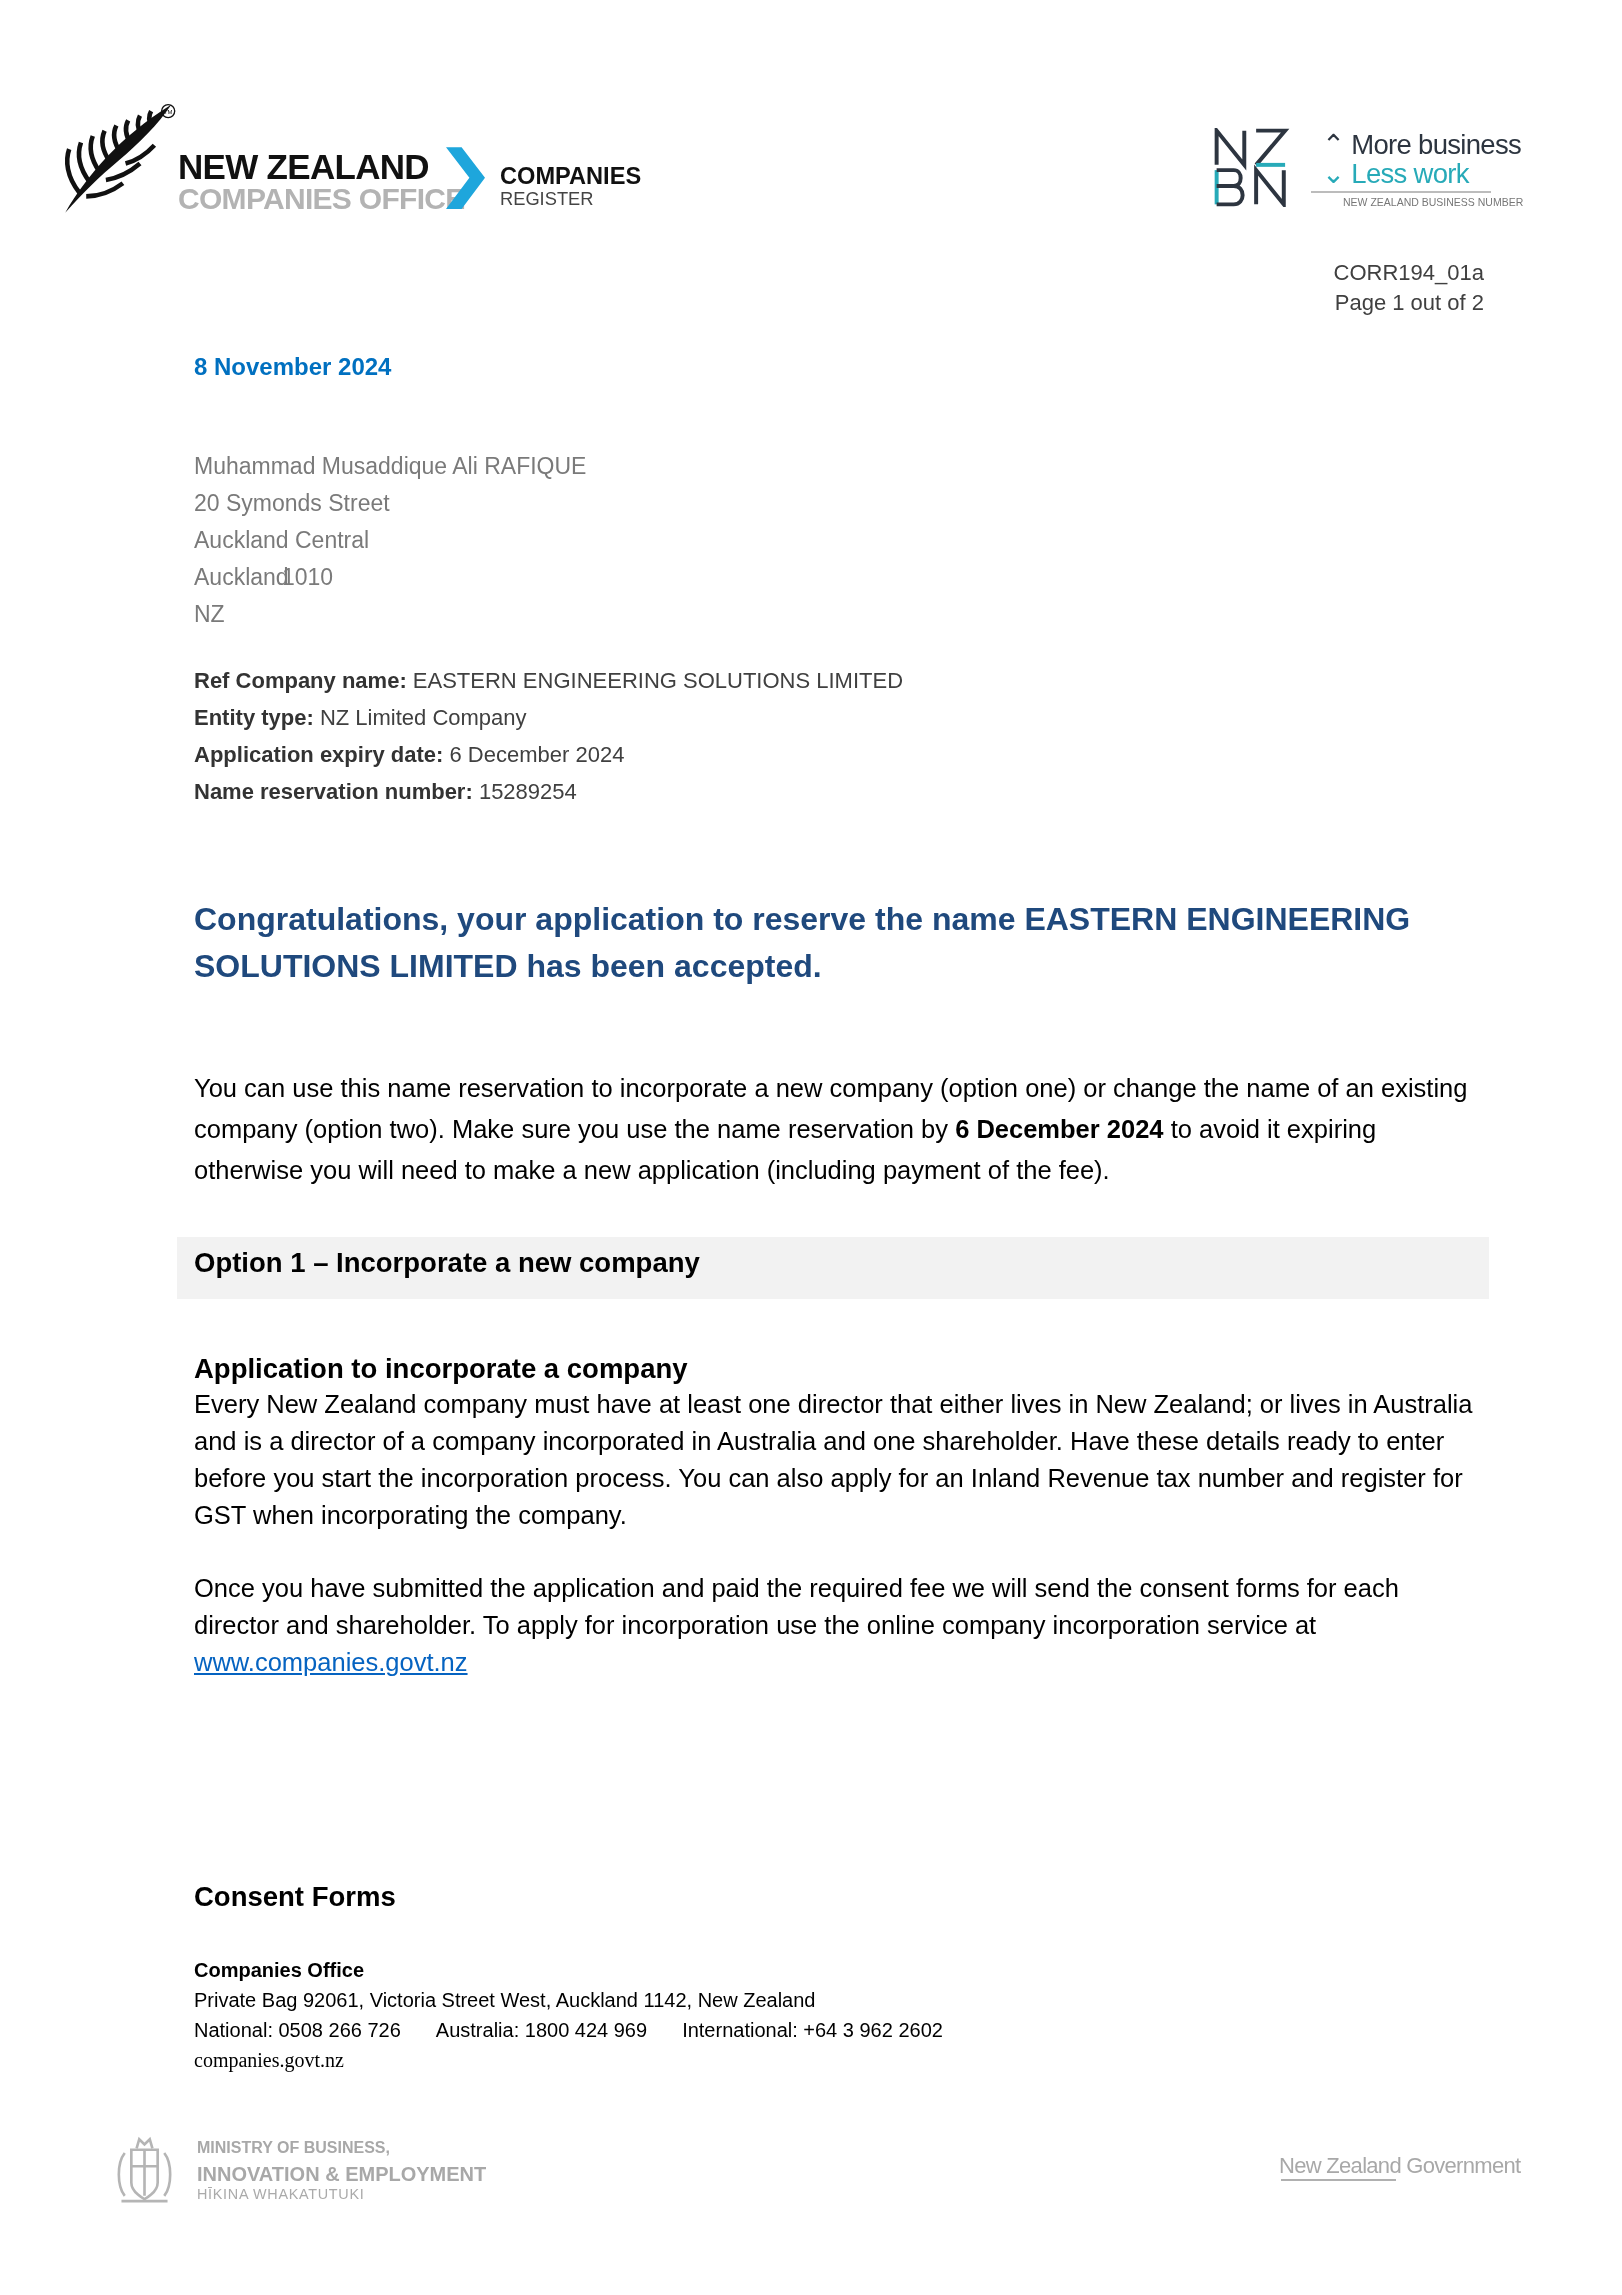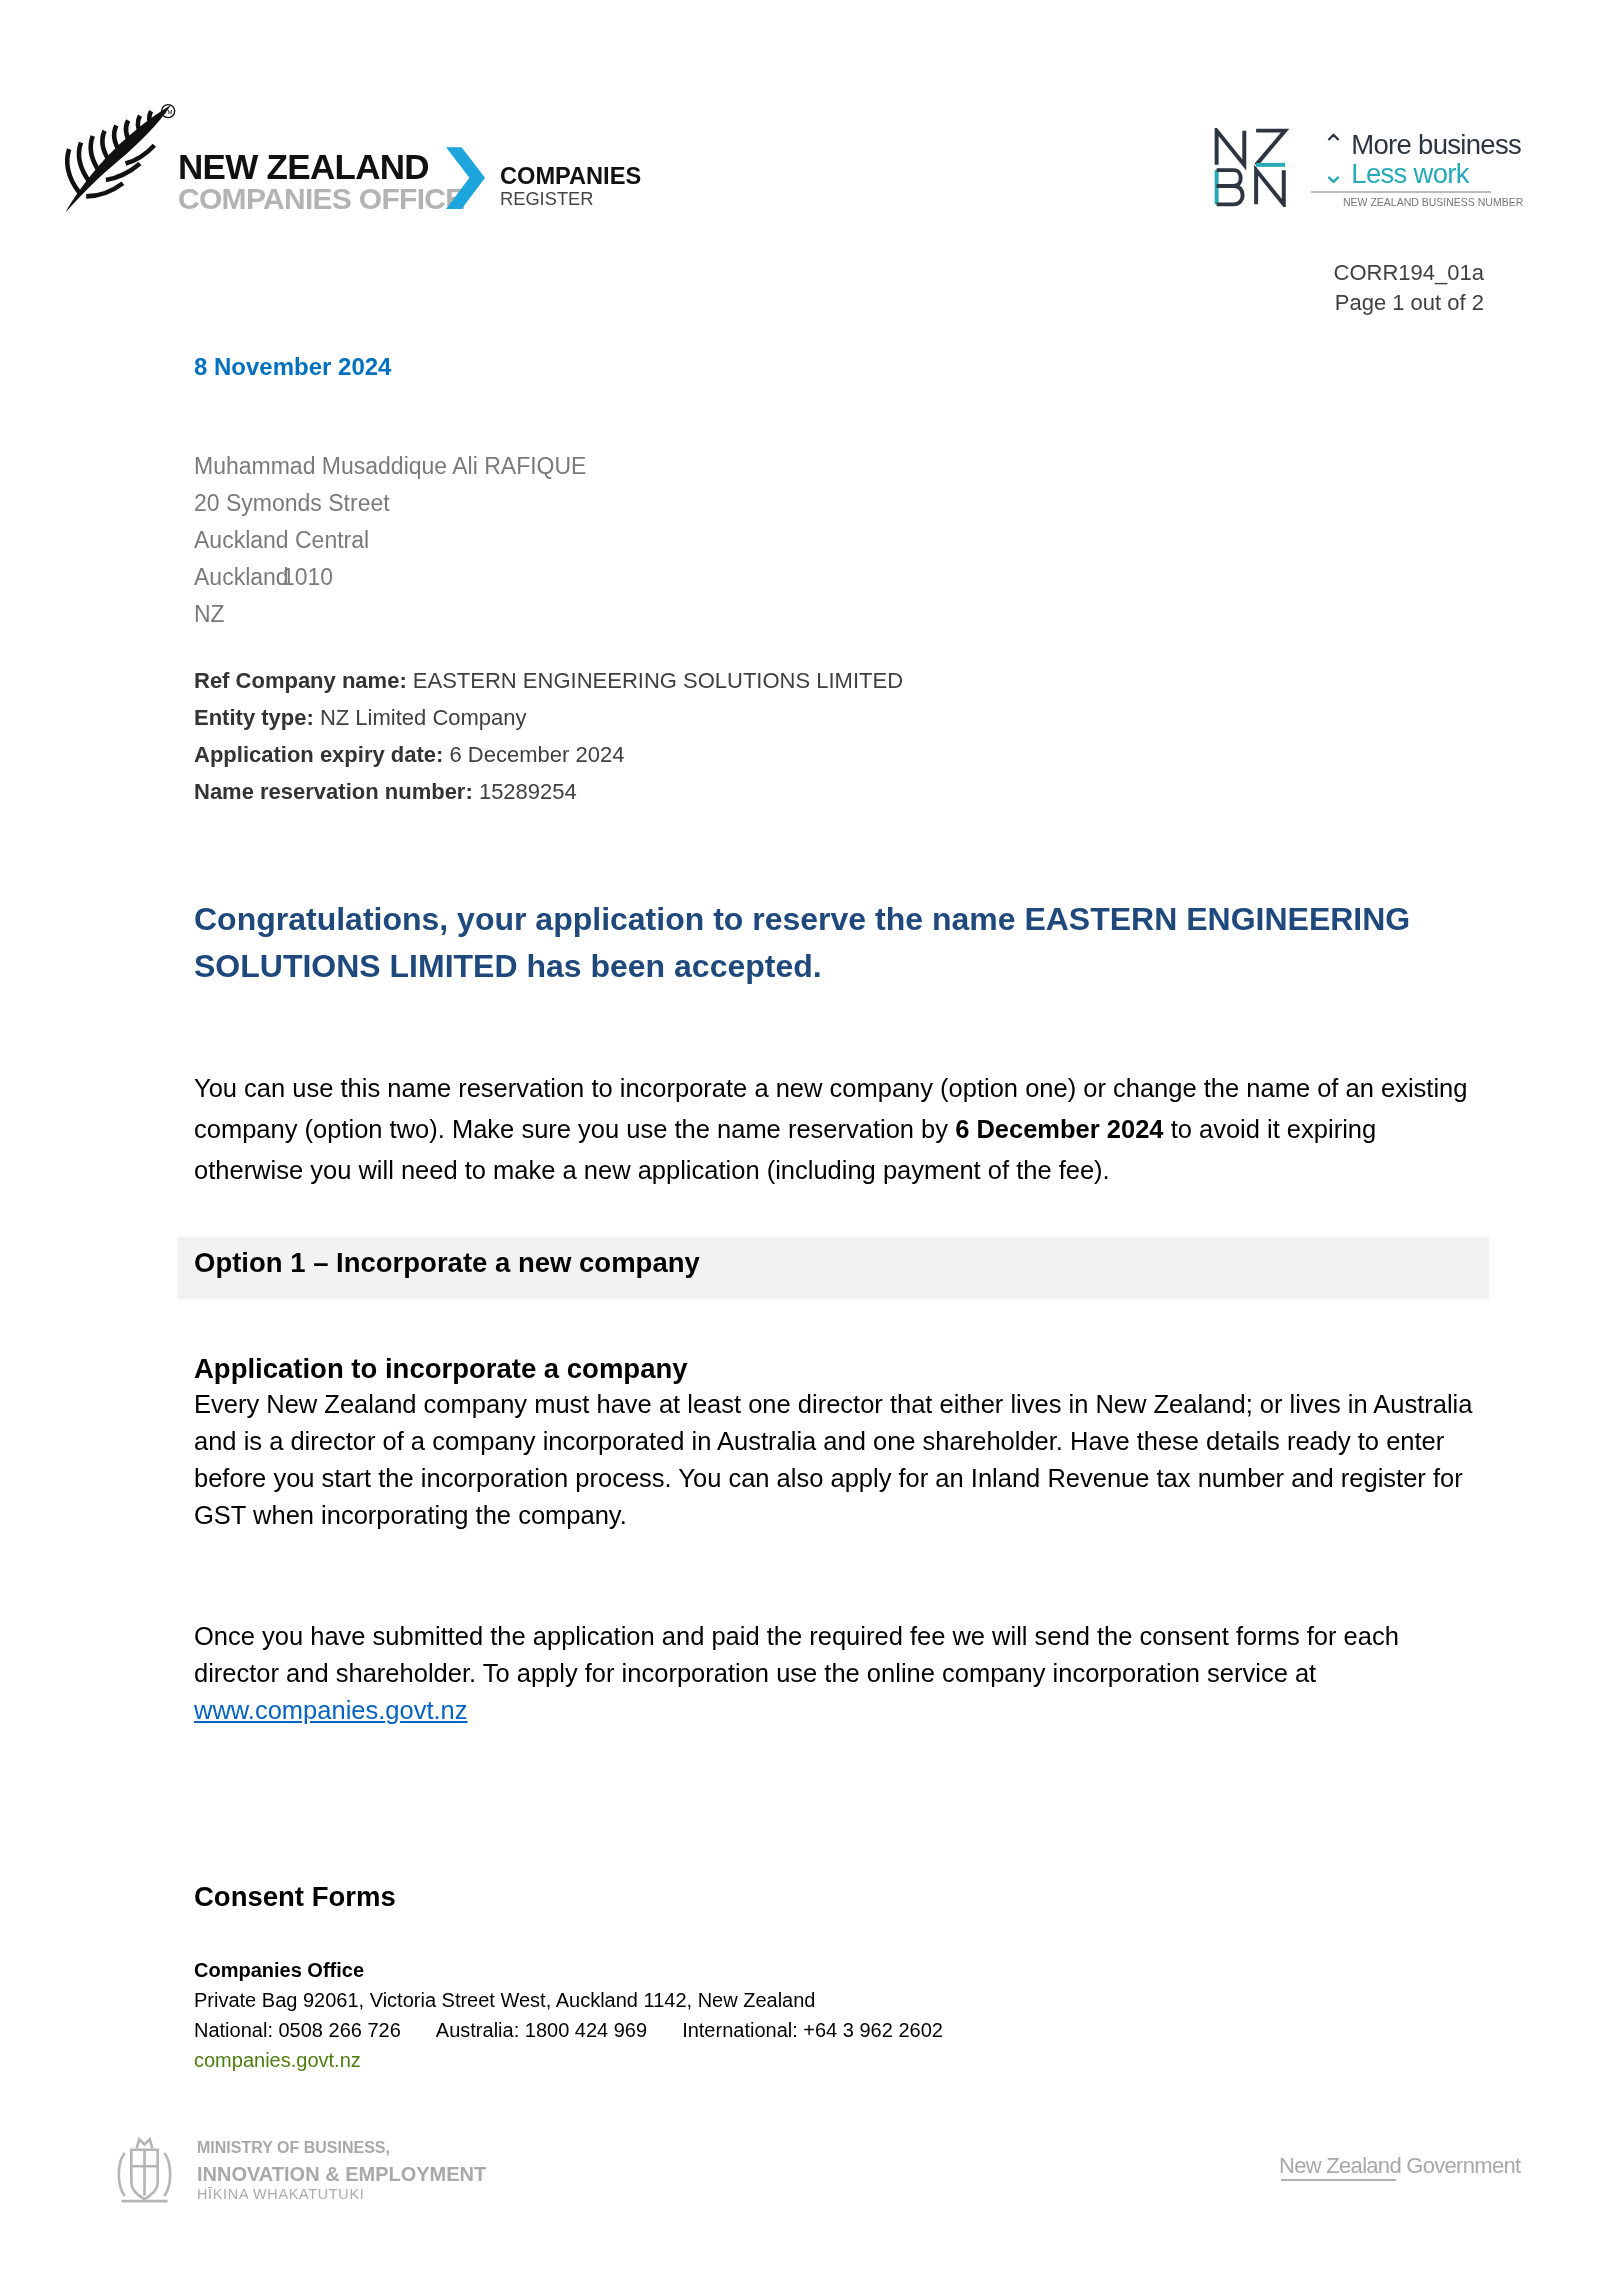--- a/index.html
+++ b/index.html
@@ -33,28 +33,28 @@
   .headline { left: 194px; top: 896px; width: 1283px; font-size: 32px; line-height: 47px; font-weight: bold; color: #1f497d; }
 
   .para { left: 194px; width: 1283px; font-size: 25.5px; line-height: 41px; color: #000; }
   .p1 { top: 1068px; }
 
   .option-band { left: 177px; top: 1237px; width: 1312px; height: 62px; background: #f2f2f2; }
   .option-title { left: 194px; top: 1247px; font-size: 27.5px; font-weight: bold; color: #000; }
 
   .sub-h { left: 194px; top: 1353px; font-size: 27.5px; font-weight: bold; color: #000; }
   .p2 { top: 1386px; line-height: 37px; }
-  .p3 { top: 1570px; line-height: 37px; margin-top: 48px; }
+  .p3 { top: 1570px; line-height: 37px; }
   .link { color: #0563c1; text-decoration: underline; }
 
   .consent-h { left: 194px; top: 1881px; font-size: 27.5px; font-weight: bold; color: #000; }
 
   .contact { left: 194px; top: 1955px; font-size: 20px; line-height: 30px; color: #000; }
   .contact .gap { display: inline-block; width: 35px; }
-  .contact .web { color: #4d7c0f; }
+  .contact .web { color: #000000; font-family: Liberation Serif, serif; }
 
   .mbie { left: 105px; top: 2130px; width: 406px; height: 79px; }
   .mbie-t1 { left: 92px; top: 9.2px; font-size: 16px; font-weight: bold; color: #a8a8a8; white-space: nowrap; }
   .mbie-t2 { left: 92px; top: 33px; font-size: 20px; font-weight: bold; color: #a8a8a8; white-space: nowrap; }
   .mbie-t3 { left: 92px; top: 56px; font-size: 14.4px; color: #aaaaaa; white-space: nowrap; letter-spacing: 0.7px; }
 
   .nzgov { left: 1279px; top: 2153px; font-size: 22px; color: #a8a8a8; white-space: nowrap; letter-spacing: -0.7px; }
   .nzgov-line { left: 1281px; top: 2179px; width: 115px; height: 2px; background: #b0b0b0; }
 </style>
 </head>

